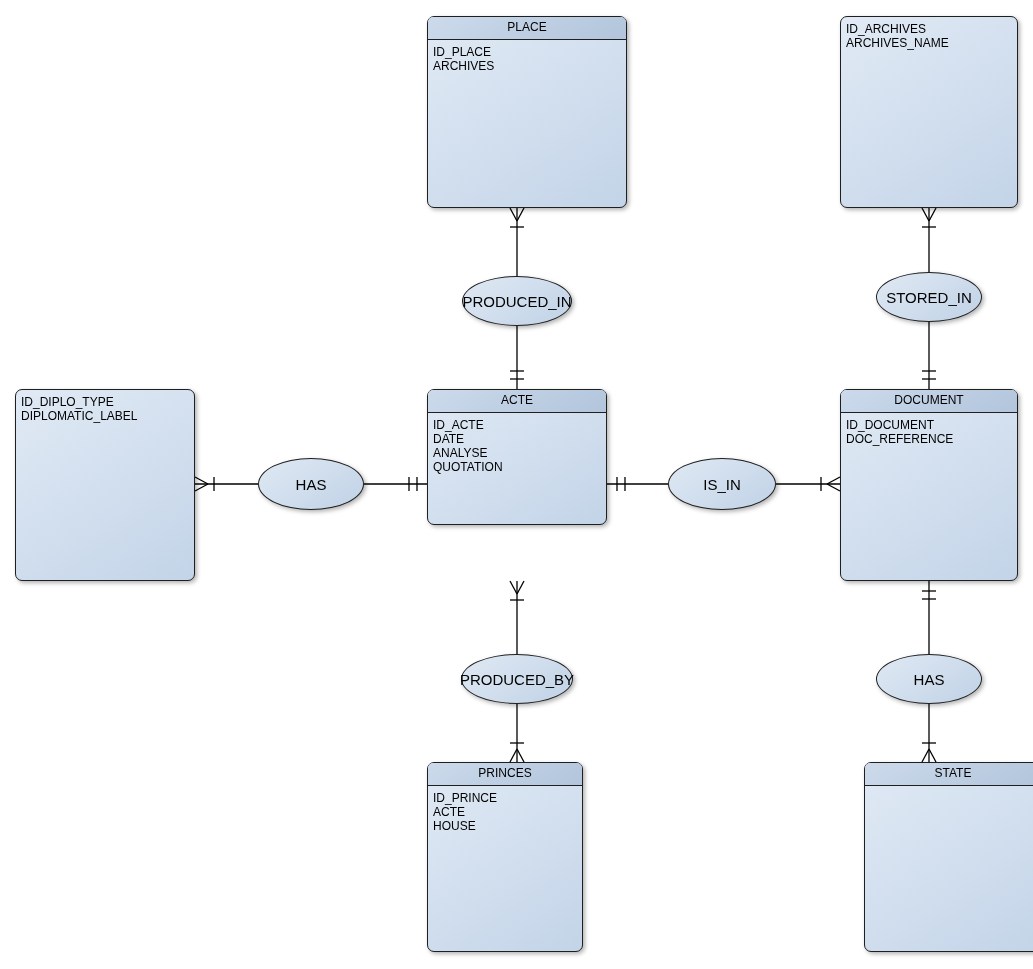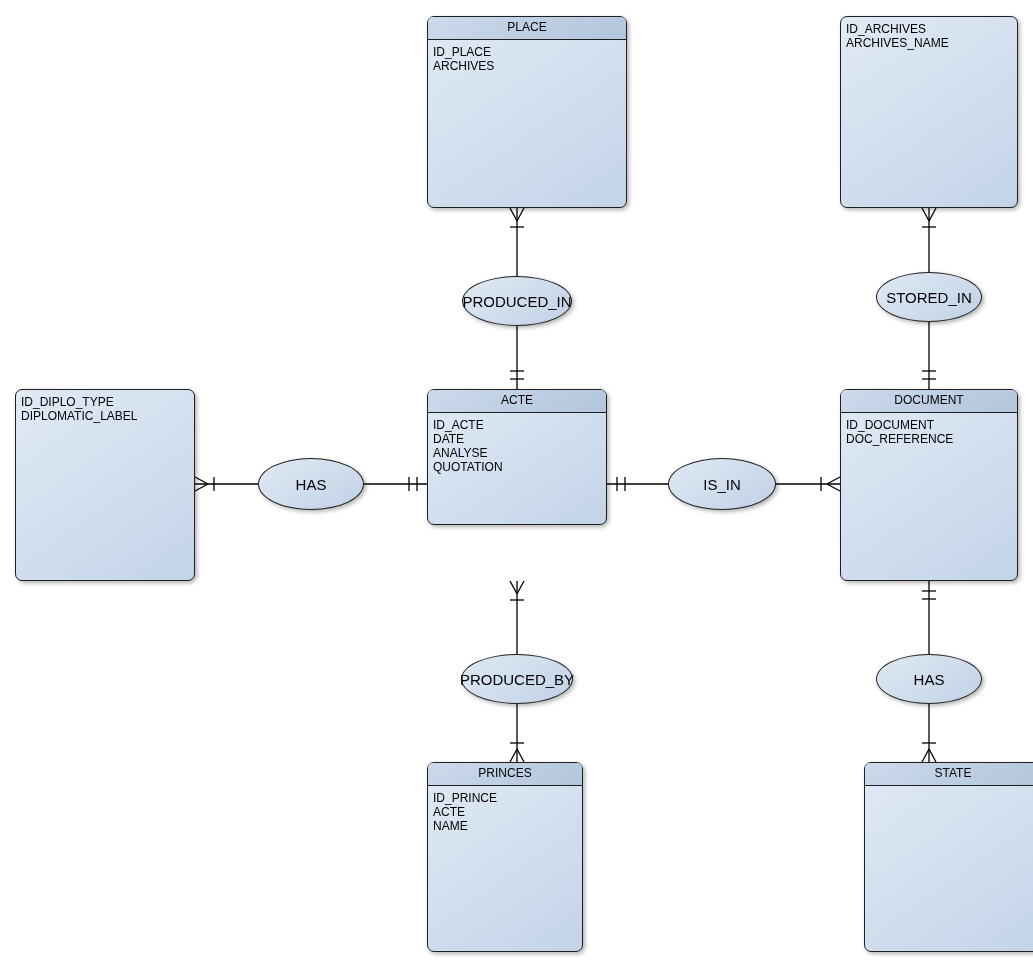--- a/index.html
+++ b/index.html
@@ -105,21 +105,21 @@
         <div class="entity-attrs">
           <div class="entity-attr">ID_DOCUMENT</div>
           <div class="entity-attr">DOC_REFERENCE</div>
         </div>
       </div>
       <div class="entity" style="left: 427px; top: 762px; width: 156px; height: 190px;">
         <div class="entity-header">PRINCES</div>
         <div class="entity-attrs">
           <div class="entity-attr">ID_PRINCE</div>
           <div class="entity-attr">ACTE</div>
-          <div class="entity-attr">NAME</div>
+          <div class="entity-attr">HOUSE</div>
         </div>
       </div>
       <div class="entity" style="left: 840px; top: 762px; width: 178px; height: 190px; margin-left: 24px;">
         <div class="entity-header">STATE</div>
       </div>
       <div class="rel-ellipse" style="left: 462px; top: 276px; width: 110px; height: 50px;">
         <div class="rel-label">PRODUCED_IN</div>
       </div>
       <div class="rel-ellipse" style="left: 876px; top: 272px; width: 106px; height: 50px;">
         <div class="rel-label">STORED_IN</div>

